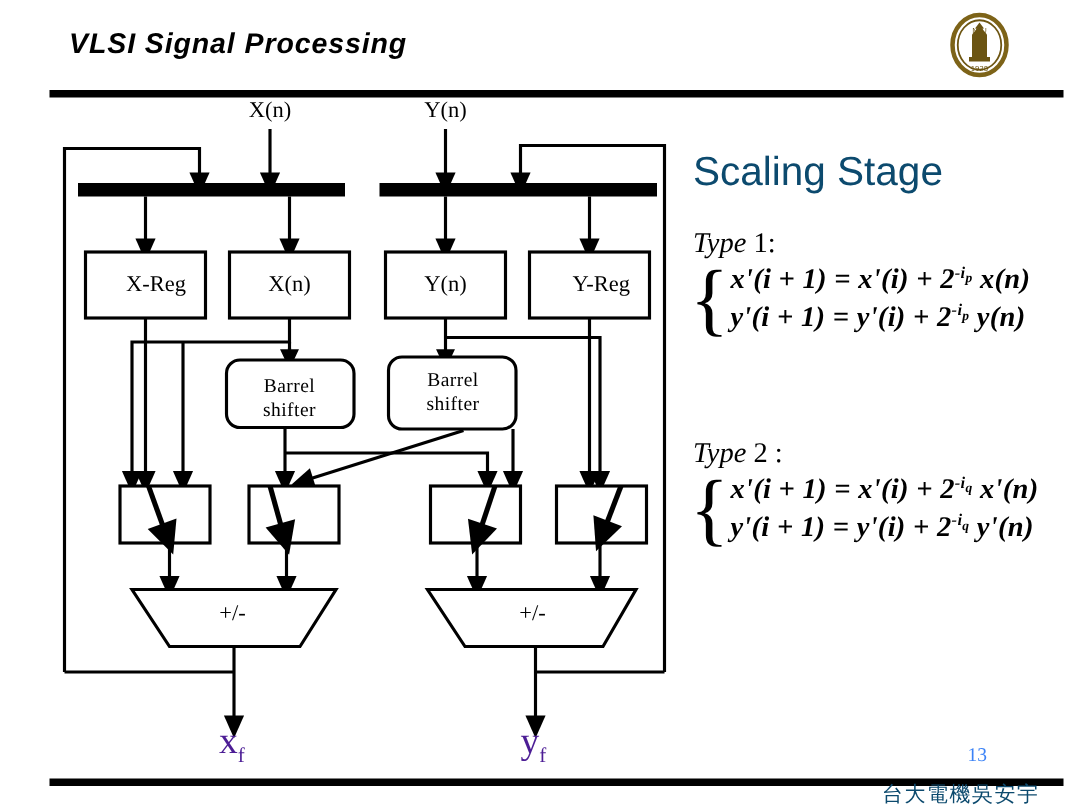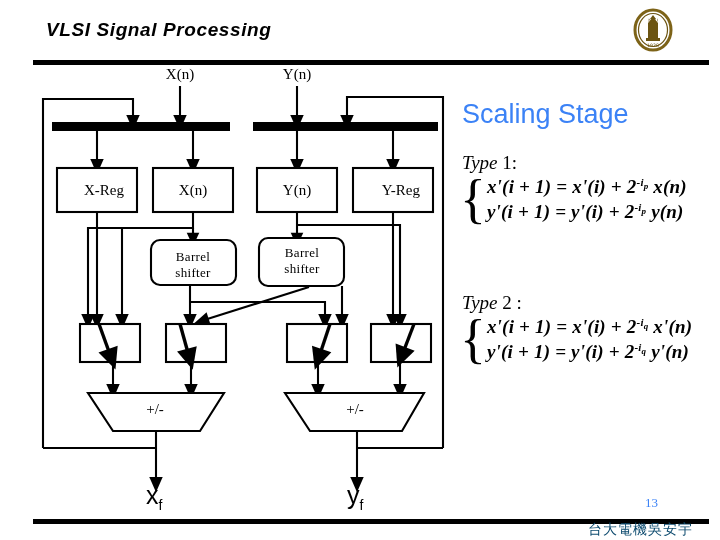--- a/index.html
+++ b/index.html
@@ -20,21 +20,21 @@
     position:absolute;left:33px;top:60px;width:676px;height:5px;background:#000;
   }
   .logo{
     position:absolute;left:632px;top:8px;width:42px;height:46px;
   }
 
   
   .stage-title{
     position:absolute;left:462px;top:99px;
     font-family:"Liberation Sans", sans-serif;
-    font-size:27px;color:#3b82f6;white-space:nowrap;
+    font-size:27px;color:#0c4a6e;white-space:nowrap;
   }
   .eq-block{position:absolute;color:#000;}
   .eq-type{
     font-family:"Liberation Serif", serif;font-style:italic;font-size:19px;
     white-space:nowrap;
   }
   .eq-type .tnum{font-style:normal;}
   .eq-rows{position:relative;display:flex;align-items:center;margin-top:2px;}
   .brace{
     font-family:"Liberation Serif", serif;font-size:54px;line-height:.72;
@@ -73,21 +73,21 @@
   }
   .bslabel{
     position:absolute;color:#000;font-family:"Liberation Serif", serif;
     font-size:13px;line-height:1.25;white-space:nowrap;letter-spacing:.3px;
   }
   .alulabel{
     position:absolute;color:#000;font-family:"Liberation Serif", serif;
     font-size:15px;white-space:nowrap;
   }
   .outlabel{
-    position:absolute;color:#000000;font-family:Liberation Sans, sans-serif;
+    position:absolute;color:#4c1d95;font-family:Liberation Serif, serif;
     font-size:25px;white-space:nowrap;text-align:center;
   }
   .outlabel sub{font-size:14px;}
 </style>
 </head>
 <body>
 
 <div id="slide">
 
   <div class="slide-title">VLSI Signal Processing</div>

